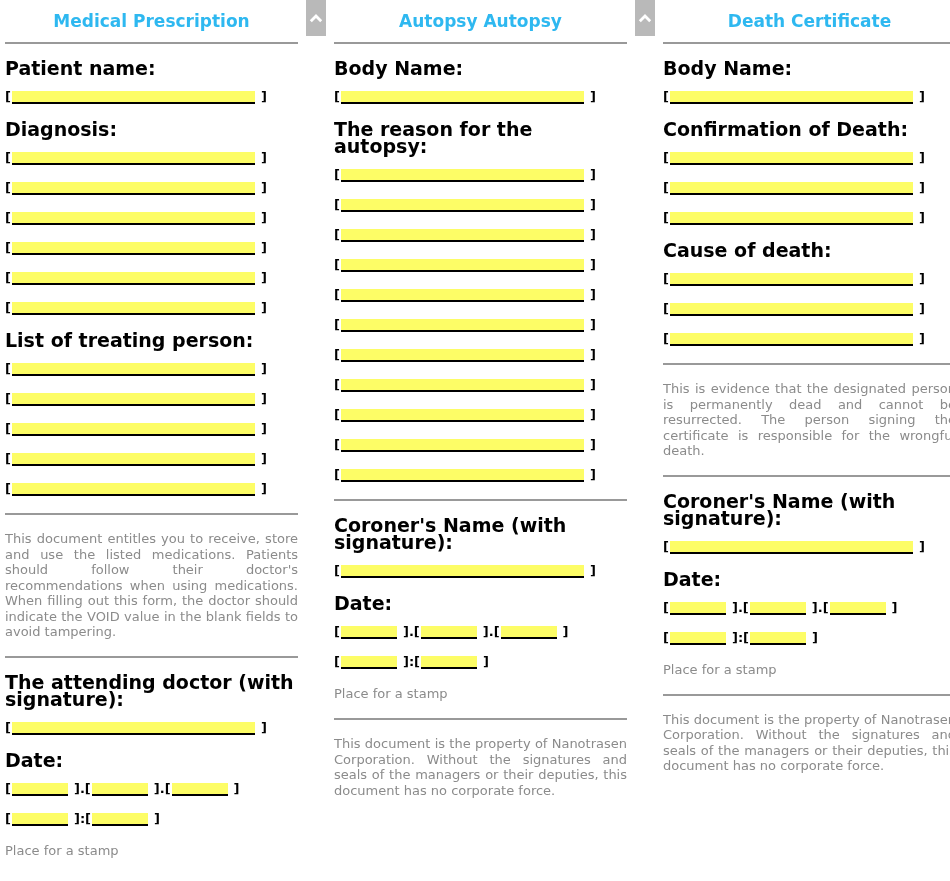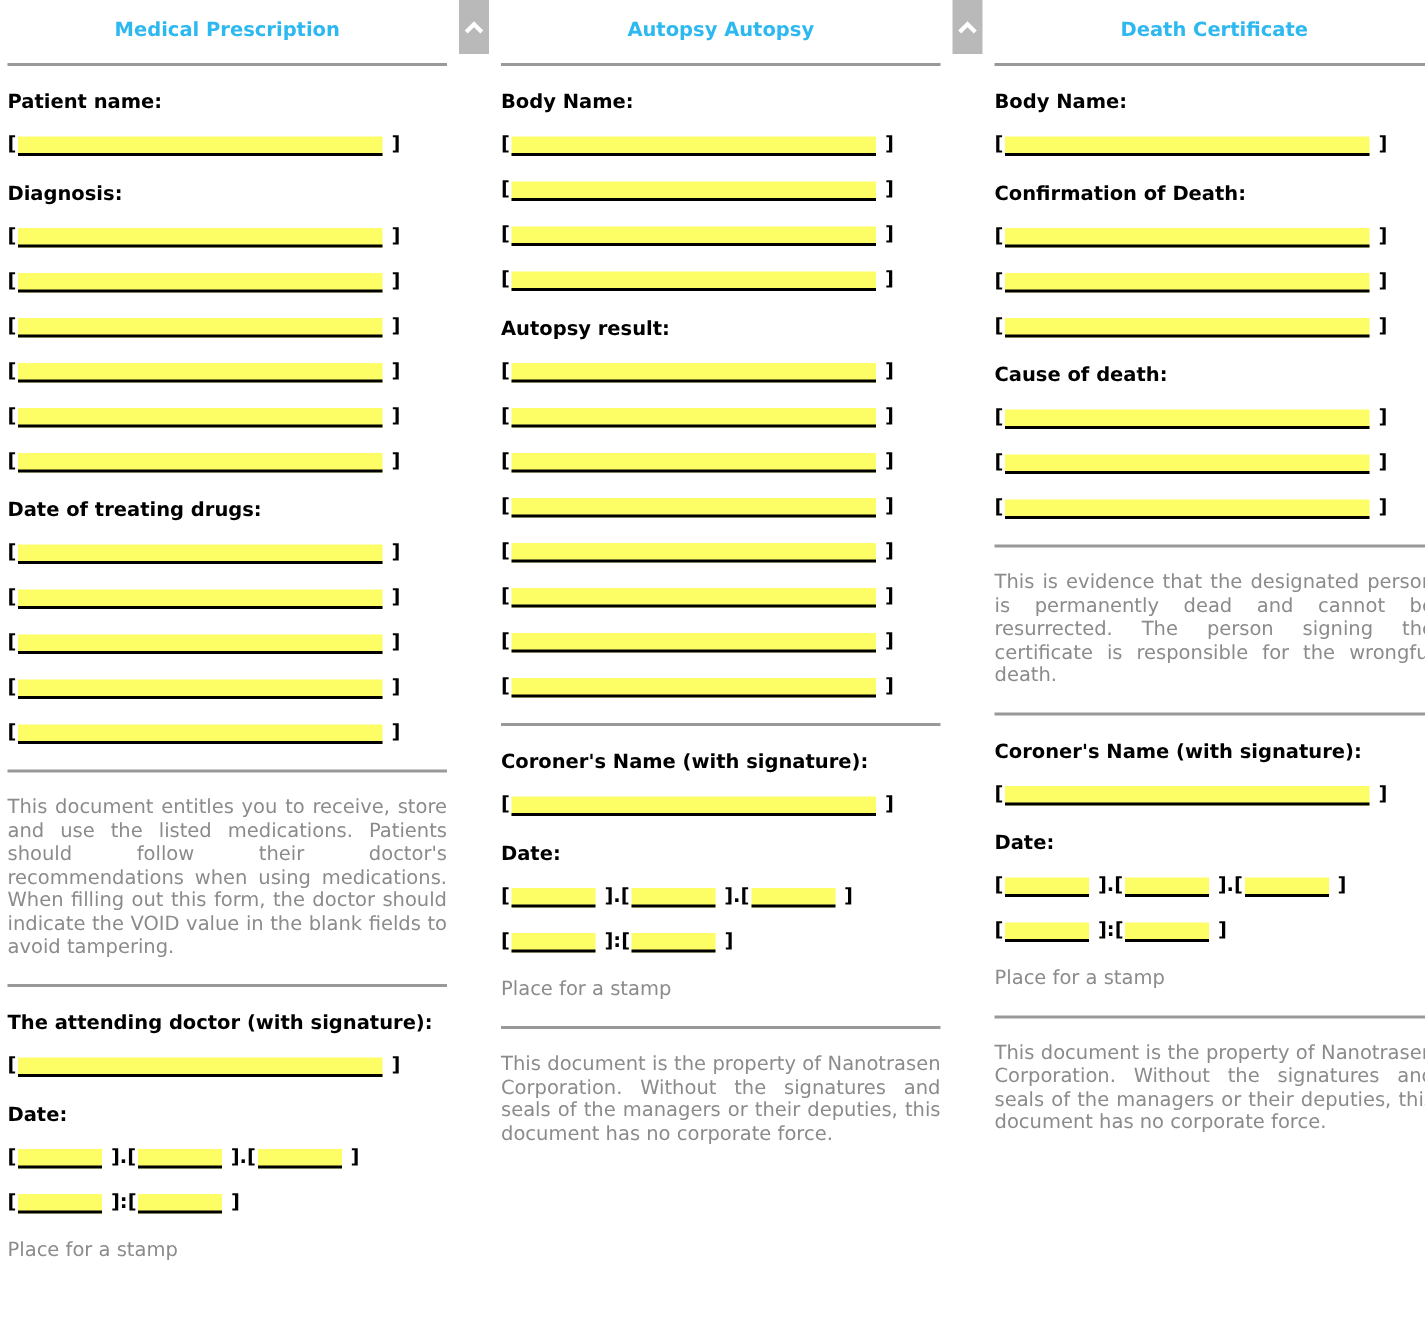--- a/index.html
+++ b/index.html
@@ -10,25 +10,25 @@
     --btn:#b9b9b9;
   }
   *{box-sizing:border-box;}
   html,body{margin:0;padding:0;width:950px;height:881px;background:#fff;overflow:hidden;}
   body{font-family:"DejaVu Sans","Liberation Sans",sans-serif;color:#000;}
   .wrap{display:flex;align-items:flex-start;padding:0 5px;width:950px;}
   .doc{flex:0 0 293px;width:293px;}
   .gutter{flex:0 0 36px;display:flex;justify-content:center;align-items:flex-start;height:50px;}
   .scroll-btn{width:20px;height:36px;background:var(--btn);border:none;padding:0;margin:0;
     display:flex;align-items:center;justify-content:center;cursor:pointer;}
-  .doc-title{color:var(--accent);font-weight:bold;font-size:13px;line-height:22px;
+  .doc-title{color:var(--accent);font-weight:bold;font-size:17px;line-height:22px;
     text-align:center;margin:10px 0 10px;}
   .title-rule{height:0;border:none;border-top:2px solid var(--rule);margin:0;}
   .rule{height:0;border:none;border-top:2px solid var(--rule);margin:16px 0;}
-  .form-label{font-weight:bold;font-size:13px;line-height:17px;margin:16px 0 11px;}
+  .form-label{font-weight:bold;font-size:19px;line-height:17px;margin:16px 0 11px;}
   .field-row{margin:0 0 13px;white-space:nowrap;font-size:13px;line-height:17px;}
   .bracket{font-weight:bold;font-size:13px;}
   .field{display:inline-block;background:var(--yellow);border-bottom:2px solid #000;
     height:13px;vertical-align:text-bottom;margin:0 6px 0 1px;}
   .field.long{width:243px;}
   .field.small{width:56px;}
   .para{color:var(--muted);font-size:13px;line-height:15.5px;text-align:justify;margin:14px 0;}
   .stamp{color:var(--muted);font-size:13px;line-height:16px;margin:16px 0 14px;}
 </style>
 </head>
@@ -42,21 +42,21 @@
     <div class="doc-body">
         <div class="form-label">Patient name:</div>
         <div class="field-row"><span class="bracket">[</span><span class="field long"></span><span class="bracket">]</span></div>
         <div class="form-label">Diagnosis:</div>
         <div class="field-row"><span class="bracket">[</span><span class="field long"></span><span class="bracket">]</span></div>
         <div class="field-row"><span class="bracket">[</span><span class="field long"></span><span class="bracket">]</span></div>
         <div class="field-row"><span class="bracket">[</span><span class="field long"></span><span class="bracket">]</span></div>
         <div class="field-row"><span class="bracket">[</span><span class="field long"></span><span class="bracket">]</span></div>
         <div class="field-row"><span class="bracket">[</span><span class="field long"></span><span class="bracket">]</span></div>
         <div class="field-row"><span class="bracket">[</span><span class="field long"></span><span class="bracket">]</span></div>
-        <div class="form-label">Date of treating drugs:</div>
+        <div class="form-label">List of treating person:</div>
         <div class="field-row"><span class="bracket">[</span><span class="field long"></span><span class="bracket">]</span></div>
         <div class="field-row"><span class="bracket">[</span><span class="field long"></span><span class="bracket">]</span></div>
         <div class="field-row"><span class="bracket">[</span><span class="field long"></span><span class="bracket">]</span></div>
         <div class="field-row"><span class="bracket">[</span><span class="field long"></span><span class="bracket">]</span></div>
         <div class="field-row"><span class="bracket">[</span><span class="field long"></span><span class="bracket">]</span></div>
         <hr class="rule">
         <p class="para">This document entitles you to receive, store and use the listed medications. Patients should follow their doctor's recommendations when using medications. When filling out this form, the doctor should indicate the VOID value in the blank fields to avoid tampering.</p>
         <hr class="rule">
         <div class="form-label">The attending doctor (with signature):</div>
         <div class="field-row"><span class="bracket">[</span><span class="field long"></span><span class="bracket">]</span></div>
@@ -74,24 +74,24 @@
       </svg>
     </button>
   </div>
 
   <div class="doc">
     <div class="doc-title">Autopsy Autopsy</div>
     <hr class="title-rule">
     <div class="doc-body">
         <div class="form-label">Body Name:</div>
         <div class="field-row"><span class="bracket">[</span><span class="field long"></span><span class="bracket">]</span></div>
+        <div class="form-label">The reason for the autopsy:</div>
         <div class="field-row"><span class="bracket">[</span><span class="field long"></span><span class="bracket">]</span></div>
         <div class="field-row"><span class="bracket">[</span><span class="field long"></span><span class="bracket">]</span></div>
         <div class="field-row"><span class="bracket">[</span><span class="field long"></span><span class="bracket">]</span></div>
-        <div class="form-label">Autopsy result:</div>
         <div class="field-row"><span class="bracket">[</span><span class="field long"></span><span class="bracket">]</span></div>
         <div class="field-row"><span class="bracket">[</span><span class="field long"></span><span class="bracket">]</span></div>
         <div class="field-row"><span class="bracket">[</span><span class="field long"></span><span class="bracket">]</span></div>
         <div class="field-row"><span class="bracket">[</span><span class="field long"></span><span class="bracket">]</span></div>
         <div class="field-row"><span class="bracket">[</span><span class="field long"></span><span class="bracket">]</span></div>
         <div class="field-row"><span class="bracket">[</span><span class="field long"></span><span class="bracket">]</span></div>
         <div class="field-row"><span class="bracket">[</span><span class="field long"></span><span class="bracket">]</span></div>
         <div class="field-row"><span class="bracket">[</span><span class="field long"></span><span class="bracket">]</span></div>
         <hr class="rule">
         <div class="form-label">Coroner's Name (with signature):</div>

